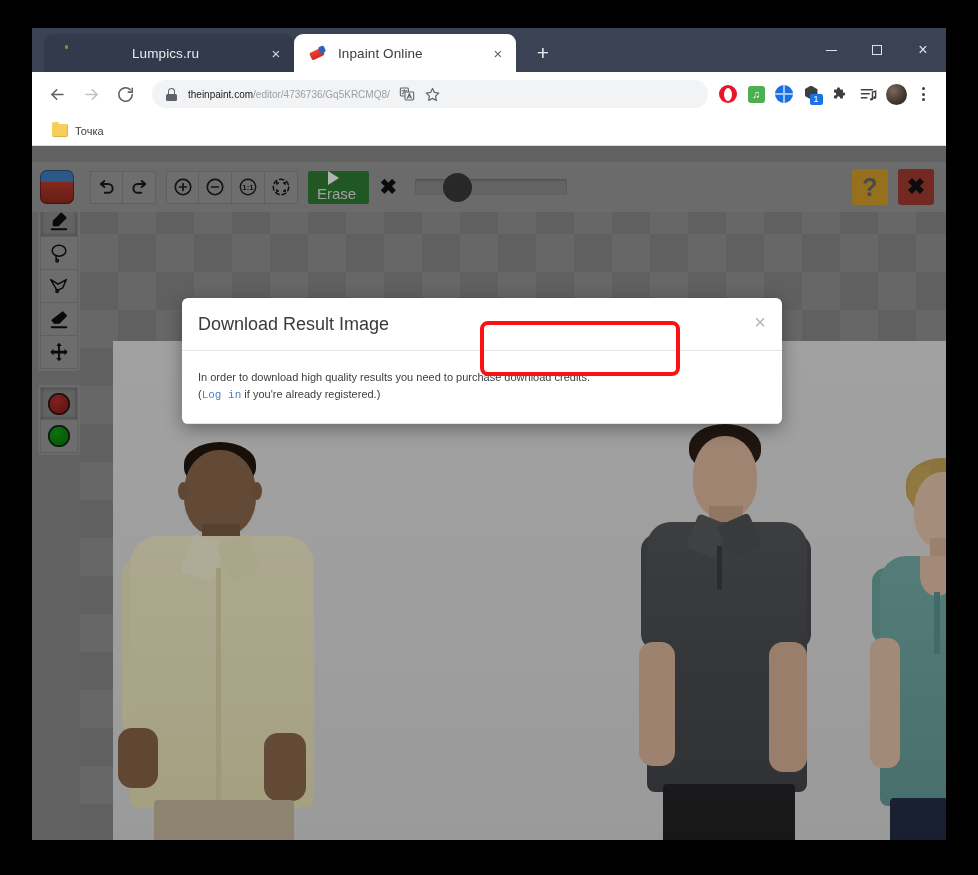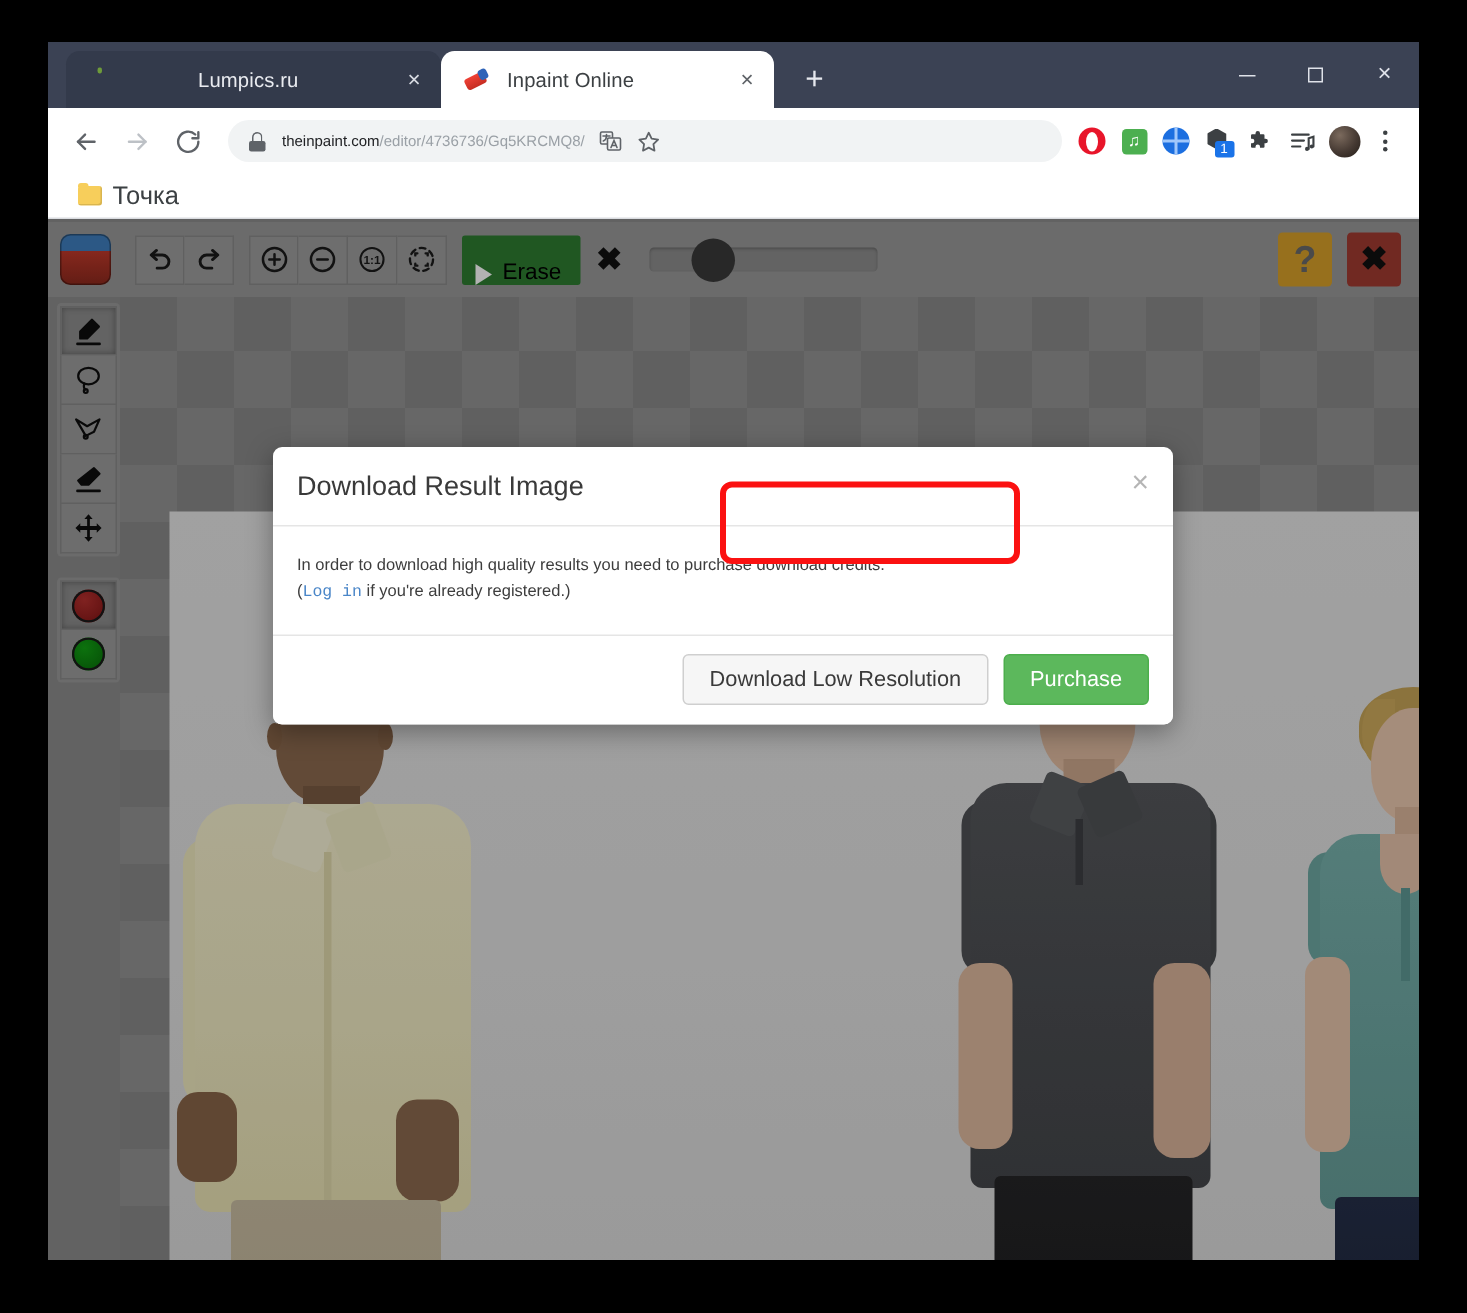--- a/index.html
+++ b/index.html
@@ -308,34 +308,34 @@
     margin-right: 7px;
     box-shadow: inset -1px -1px 0 rgba(0,0,0,.12);
   }
   .bm-folder:before {
     content:"";
     position:absolute; left:0; top:-2.5px;
     width: 7px; height: 3px;
     background:#f7ce5b;
     border-radius: 2px 2px 0 0;
   }
-  .bm-label { font-size: 17px; color: #3c4043; }
+  .bm-label { font-size: 11px; color: #3c4043; }
 
   
   .app {
     position: relative;
     height: 694px;
     background: #8d8d8d;
     overflow: hidden;
   }
 
   
   .app-toolbar {
     position: absolute;
-    left: 0; top: 2px;
+    left: 0; top: 16px;
     width: 100%; height: 50px;
     background: #9a9a9a;
     display: flex;
     align-items: center;
     padding-left: 8px;
     box-sizing: border-box;
   }
   .applogo {
     width: 34px; height: 34px;
     border-radius: 7px;
@@ -354,26 +354,27 @@
     border: 1px solid #8a8a8a;
     display: flex; align-items: center; justify-content: center;
     box-sizing: border-box;
     color: #1a1a1a;
   }
   .tbtn + .tbtn { border-left: none; }
   .tbtn svg { display: block; }
   .erase-btn {
     height: 33px;
     background: #2e7d32;
-    color: #000000;
-    display: flex; align-items: flex-end;
+    color: #e5e5e5;
+    display: flex; align-items: center;
     padding: 0 13px 0 9px;
     font-size: 15px;
     border-radius: 2px;
     margin-right: 2px;
+    flex-direction: column;
   }
   .erase-btn .play {
     width: 0; height: 0;
     border-left: 11px solid #fff;
     border-top: 7px solid transparent;
     border-bottom: 7px solid transparent;
     margin-right: 7px;
   }
   .clear-btn {
     width: 34px; height: 33px;
@@ -946,23 +947,19 @@
 
       <div class="modal">
         <div class="modal-head">
           <h2 class="modal-title">Download Result Image</h2>
           <span class="modal-x">×</span>
         </div>
         <div class="modal-body">
           <p>In order to download high quality results you need to purchase download credits.</p>
           <p><span>(</span><span class="modal-link">Log in</span><span> if you're already registered.)</span></p>
         </div>
-        <div class="modal-foot">
-          <button class="btn-lowres">Download Low Resolution</button>
-          <button class="btn-purchase">Purchase</button>
-        </div>
       </div>
 
     </div>
   </div>
 
   <div class="annot-ring"></div>
 </div>
 
 </body></html>

